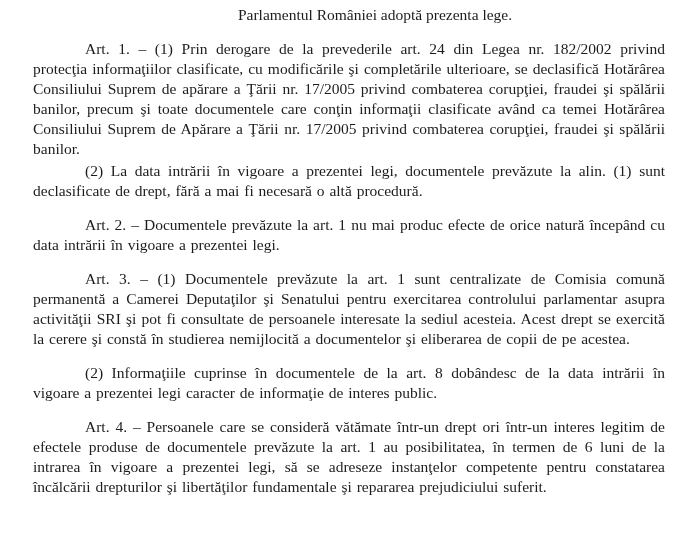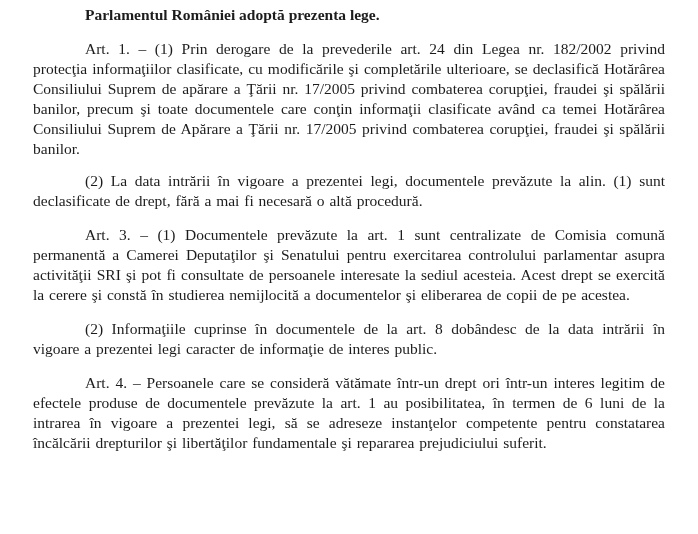--- a/index.html
+++ b/index.html
@@ -19,45 +19,46 @@
     padding: 5px 33px 0 33px;
     font-family: "Liberation Serif", "DejaVu Serif", serif;
     font-size: 15.5px;
     line-height: 20px;
     color: #1c1c1c;
     background: #ffffff;
   }
   .doc-title {
     margin: 0;
     font-size: 15.5px;
-    font-weight: bold;
+    font-weight: normal;
     text-indent: 52px;
-    text-align: left;
+    text-align: center;
     line-height: 20px;
   }
   .para {
     margin: 14px 0 0 0;
     text-indent: 52px;
     text-align: justify;
     word-spacing: 1px;
     font-family: Liberation Serif, serif;
   }
   .para.cont {
-    margin-top: 12px;
+    margin-top: 2px;
   }
 </style>
 </head>
 <body>
 
 <div class="page">
   <p class="doc-title">Parlamentul României adoptă prezenta lege.</p>
 
   <p class="para">Art. 1. – (1) Prin derogare de la prevederile art. 24 din Legea nr. 182/2002 privind protecţia informaţiilor clasificate, cu modificările şi completările ulterioare, se declasifică Hotărârea Consiliului Suprem de apărare a Ţării nr. 17/2005 privind combaterea corupţiei, fraudei şi spălării banilor, precum şi toate documentele care conţin informaţii clasificate având ca temei Hotărârea Consiliului Suprem de Apărare a Ţării nr. 17/2005 privind combaterea corupţiei, fraudei şi spălării banilor.</p>
 
   <p class="para cont">(2) La data intrării în vigoare a prezentei legi, documentele prevăzute la alin. (1) sunt declasificate de drept, fără a mai fi necesară o altă procedură.</p>
 
+  <p class="para">Art. 2. – Documentele prevăzute la art. 1 nu mai produc efecte de orice natură începând cu data intrării în vigoare a prezentei legi.</p>
 
   <p class="para">Art. 3. – (1) Documentele prevăzute la art. 1 sunt centralizate de Comisia comună permanentă a Camerei Deputaţilor şi Senatului pentru exercitarea controlului parlamentar asupra activităţii SRI şi pot fi consultate de persoanele interesate la sediul acesteia. Acest drept se exercită la cerere şi constă în studierea nemijlocită a documentelor şi eliberarea de copii de pe acestea.</p>
 
   <p class="para">(2) Informaţiile cuprinse în documentele de la art. 8 dobândesc de la data intrării în vigoare a prezentei legi caracter de informaţie de interes public.</p>
 
   <p class="para">Art. 4. – Persoanele care se consideră vătămate într-un drept ori într-un interes legitim de efectele produse de documentele prevăzute la art. 1 au posibilitatea, în termen de 6 luni de la intrarea în vigoare a prezentei legi, să se adreseze instanţelor competente pentru constatarea încălcării drepturilor şi libertăţilor fundamentale şi repararea prejudiciului suferit.</p>
 </div>
 
 </body></html>

